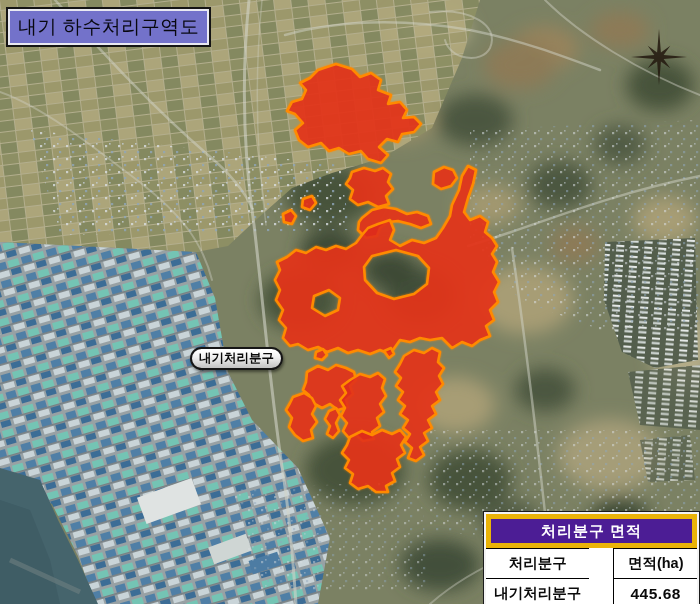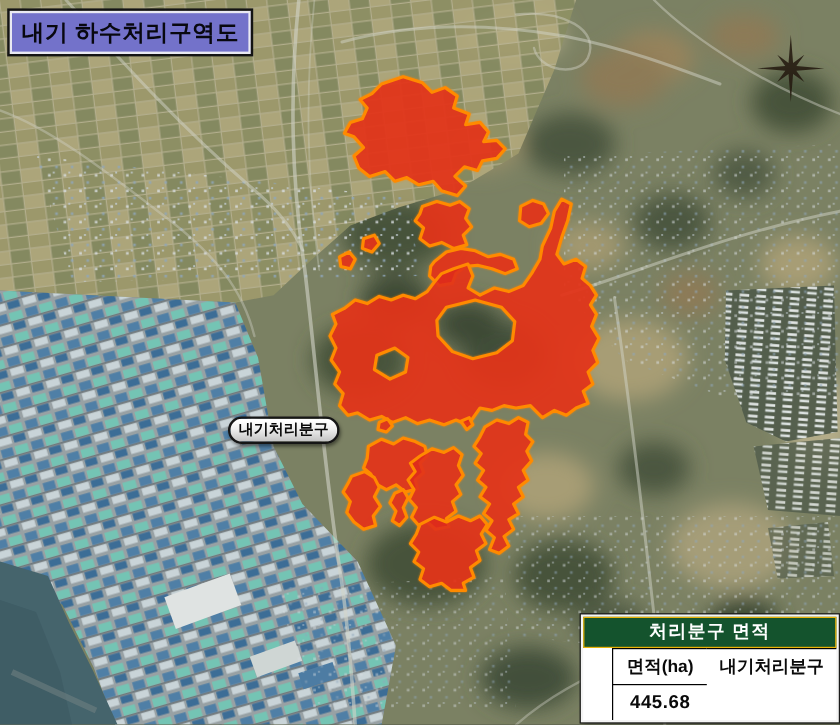--- a/index.html
+++ b/index.html
@@ -9,44 +9,44 @@
     background:#7b8163;
   }
   #map-svg{position:absolute;left:0;top:0;width:700px;height:604px;display:block;}
 
   
   .title-box{
     position:absolute;left:8px;top:9px;min-width:177px;height:36px;
     box-sizing:border-box;background:#7372ca;
     border:2px solid #e9e9f2;outline:2px solid #141414;
     display:flex;align-items:center;justify-content:center;
-    font-size:19px;font-weight:bold;color:#08080f;letter-spacing:.5px;
+    font-size:19px;font-weight:normal;color:#08080f;letter-spacing:.5px;
     white-space:nowrap;padding:0 8px;
   }
 
   
   .district-pill{
     position:absolute;left:190px;top:347px;min-width:93px;height:23px;
     box-sizing:border-box;border:2px solid #161616;border-radius:12px;
     background:linear-gradient(#ffffff 10%,#efefef 45%,#c2c2c2 100%);
     display:flex;align-items:center;justify-content:center;
     font-size:12.5px;font-weight:bold;color:#0a0a0a;white-space:nowrap;
     box-shadow:1px 2px 3px rgba(0,0,0,.45);padding:0 6px;
   }
 
   
   .area-table{
     position:absolute;left:484px;top:512px;width:215px;box-sizing:border-box;
     background:#ffffff;border:2px solid #f4f4f4;outline:1px solid #1b1b1b;
     box-shadow:2px 3px 4px rgba(0,0,0,.35);
   }
   .area-table-header{
-    background:#14532d;color:#ffffff;height:24px;line-height:24px;
+    background:#4c1d95;color:#ffffff;height:24px;line-height:24px;
     text-align:center;font-size:15px;font-weight:bold;letter-spacing:1px;
-    border:1px solid #eab308;white-space:nowrap;overflow:hidden;
+    border:5px solid #eab308;white-space:nowrap;overflow:hidden;
   }
   .tbl-body{display:grid;grid-template-columns:49% 51%;}
   .tbl-cell{
     border-top:1px solid #000;height:29px;display:flex;align-items:center;
     justify-content:center;font-weight:bold;font-size:14.5px;color:#0a0a0a;
     white-space:nowrap;overflow:hidden;
   }
   .tbl-cell.col2{border-left:1px solid #000;margin-left:24px;}
   .tbl-cell.num{font-size:15.5px;letter-spacing:.5px;}
 </style>
@@ -187,19 +187,20 @@
     <polygon fill="#241a10" fill-opacity="0.88" points="659,29 660.9,52.4 670.3,45.7 663.6,55.1 687,57 663.6,58.9 670.3,68.3 660.9,61.6 659,85 657.1,61.6 647.7,68.3 654.4,58.9 631,57 654.4,55.1 647.7,45.7 657.1,52.4"></polygon>
   </svg>
 
   <div class="title-box">내기 하수처리구역도</div>
 
   <div class="district-pill">내기처리분구</div>
 
   <div class="area-table">
     <div class="area-table-header">처리분구 면적</div>
     <div class="tbl-body">
+      <div class="tbl-cell">처리분구</div>
       <div class="tbl-cell col2">면적(ha)</div>
       <div class="tbl-cell">내기처리분구</div>
       <div class="tbl-cell col2 num">445.68</div>
     </div>
   </div>
 
 </div>
 
 </body></html>

